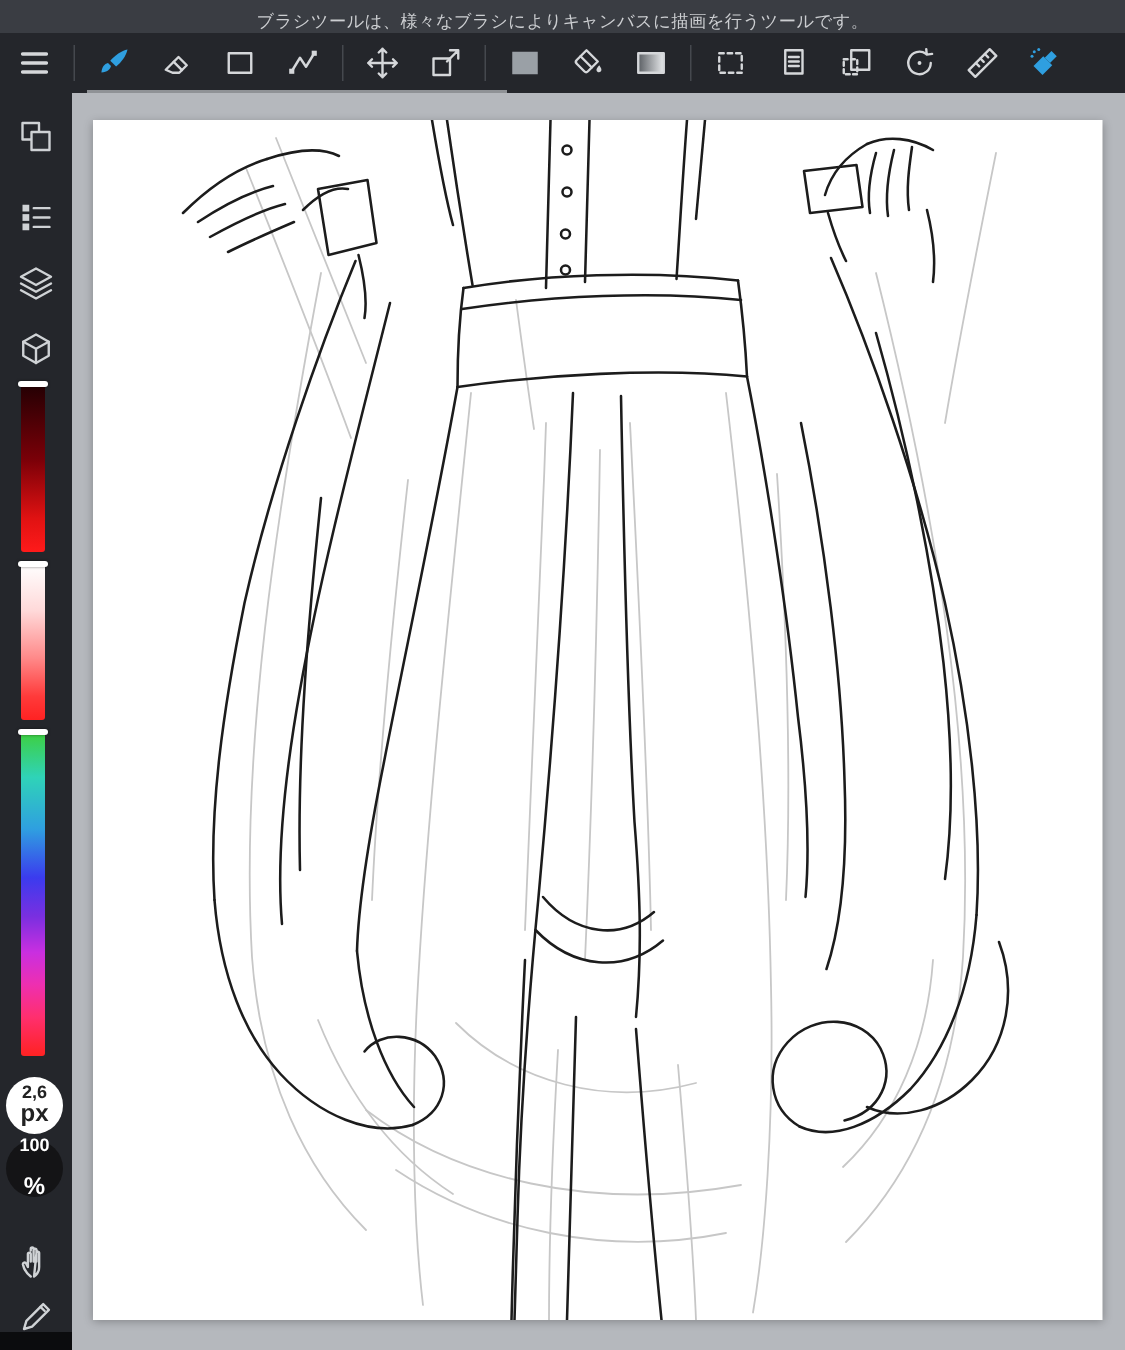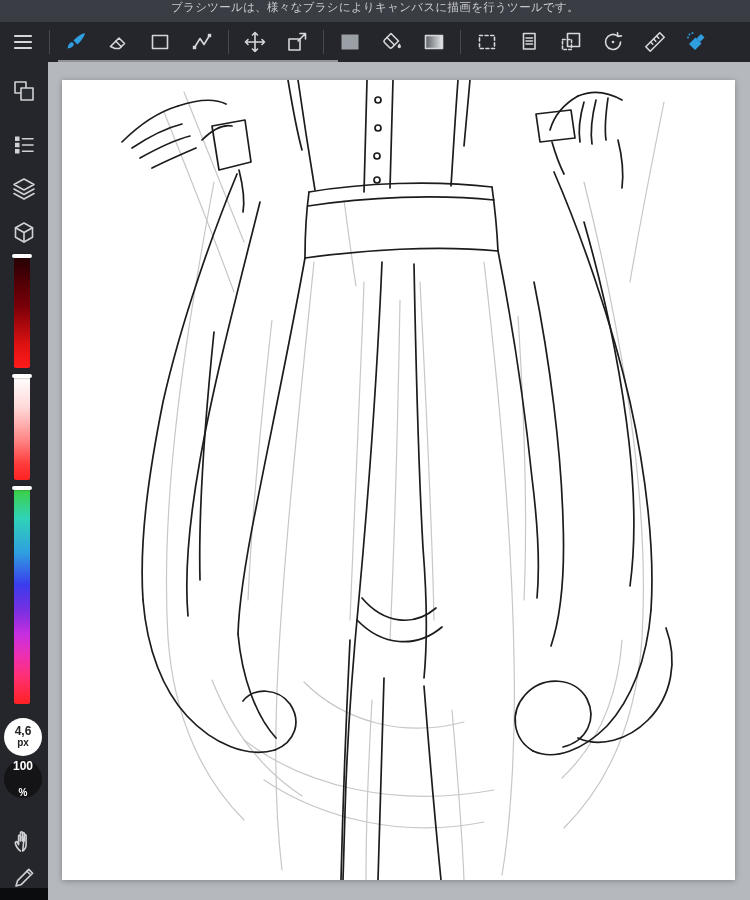--- a/index.html
+++ b/index.html
@@ -1,21 +1,21 @@
 <!DOCTYPE html>
 <html><head>
 <meta charset="utf-8">
 <style>
   html,body{margin:0;padding:0;background:#16171a;}
   .app{position:relative;width:750px;height:900px;background:#24262b;overflow:hidden;
        font-family:"Liberation Sans",sans-serif;-webkit-font-smoothing:antialiased;}
 
   
   .message-bar{position:absolute;top:0;left:0;right:0;height:22px;background:#3a3d43;
-    color:#ccced1;font-size:11.5px;display:flex;align-items:flex-start;justify-content:center;letter-spacing:.3px;}
+    color:#ccced1;font-size:11.5px;display:flex;align-items:flex-end;justify-content:center;letter-spacing:.3px;}
 
   
   .toolbar{position:absolute;top:22px;left:0;right:0;height:40px;background:#24262b;
     display:flex;align-items:center;padding-left:2px;}
   .tool{width:42px;height:40px;display:flex;align-items:center;justify-content:center;cursor:pointer;}
   .divider{width:1px;height:24px;background:#45484e;margin:0 5px;}
   .tool-underline{position:absolute;top:60px;left:58px;width:280px;height:1.5px;background:#8f9296;}
 
   .ic{width:24px;height:24px;stroke:#d5d7da;fill:none;stroke-width:1.6;stroke-linecap:round;stroke-linejoin:round;}
   .ic2{width:26px;height:26px;stroke:#cfd2d5;fill:none;stroke-width:1.6;stroke-linecap:round;stroke-linejoin:round;}
@@ -25,21 +25,21 @@
   .side-tool{position:absolute;left:0;width:48px;height:34px;display:flex;align-items:center;justify-content:center;cursor:pointer;}
   .slider{position:absolute;left:14px;width:16px;border-radius:2px;cursor:pointer;}
   .slider-handle{position:absolute;left:12px;width:20px;height:4px;background:#ffffff;border-radius:2px;box-shadow:0 0 2px rgba(0,0,0,.5);}
   .slider-shade{top:194px;height:112px;background:linear-gradient(180deg,#230003 0%,#7a0008 45%,#e01212 80%,#ff1a1a 100%);}
   .slider-tint{top:314px;height:104px;background:linear-gradient(180deg,#ffffff 0%,#ffd9d9 30%,#ff8a8a 60%,#ff3a3a 85%,#ff2222 100%);}
   .slider-hue{top:426px;height:216px;background:linear-gradient(180deg,#3ecf3e 0%,#2fd3b8 14%,#2f9fe0 30%,#3b3bee 45%,#7a2fe0 57%,#c92fe0 68%,#ee2fb0 78%,#ff2f6e 88%,#ff2222 100%);}
 
   .badge{position:absolute;left:4px;width:38px;height:38px;border-radius:50%;
     display:flex;flex-direction:column;align-items:center;justify-content:center;line-height:1.05;cursor:pointer;}
   .badge .v{font-size:12px;font-weight:bold;}
-  .badge .u{font-size:10px;font-weight:bold;}
+  .badge .u{font-size:16px;font-weight:bold;}
   .size-badge{top:656px;background:#ffffff;color:#222;}
   .zoom-badge{top:698px;background:#141416;color:#ffffff;gap:15px;}
   .sidebar-footer{position:absolute;left:0;bottom:0;width:48px;height:12px;background:#0b0c0e;}
 
   
   .canvas-area{position:absolute;left:48px;top:62px;right:0;bottom:0;background:#b5b8bd;}
   .paper{position:absolute;left:14px;top:18px;width:673px;height:800px;background:#ffffff;
     box-shadow:0 1px 6px rgba(0,0,0,.28);cursor:crosshair;}
   .paper svg{display:block;}
 </style>
@@ -200,21 +200,21 @@
     <div class="slider slider-shade"></div>
     <div class="slider-handle" style="top:192px"></div>
 
     <div class="slider slider-tint"></div>
     <div class="slider-handle" style="top:312px"></div>
 
     <div class="slider slider-hue"></div>
     <div class="slider-handle" style="top:424px"></div>
 
     <div class="badge size-badge">
-      <span class="v">4,6</span>
+      <span class="v">2,6</span>
       <span class="u">px</span>
     </div>
     <div class="badge zoom-badge">
       <span class="v">100</span>
       <span class="u">%</span>
     </div>
 
     <div class="side-tool" style="top:762px">
       <svg class="ic2" viewBox="0 0 26 26">
         <path d="M9.5 23c-2.6-2-4.6-4.9-5.2-8-.2-1.3 1.5-1.9 2.1-.7l1.2 2.4V8c0-1.2 1.9-1.2 1.9 0v5m0-7.3V4.6c0-1.2 1.9-1.2 1.9 0V13m0-7.6c0-1.2 1.9-1.2 1.9 0V13m0-5.6c0-1.2 1.8-1.2 1.8 0v9.2c0 3-1.4 5-3.4 6.4z"></path>

